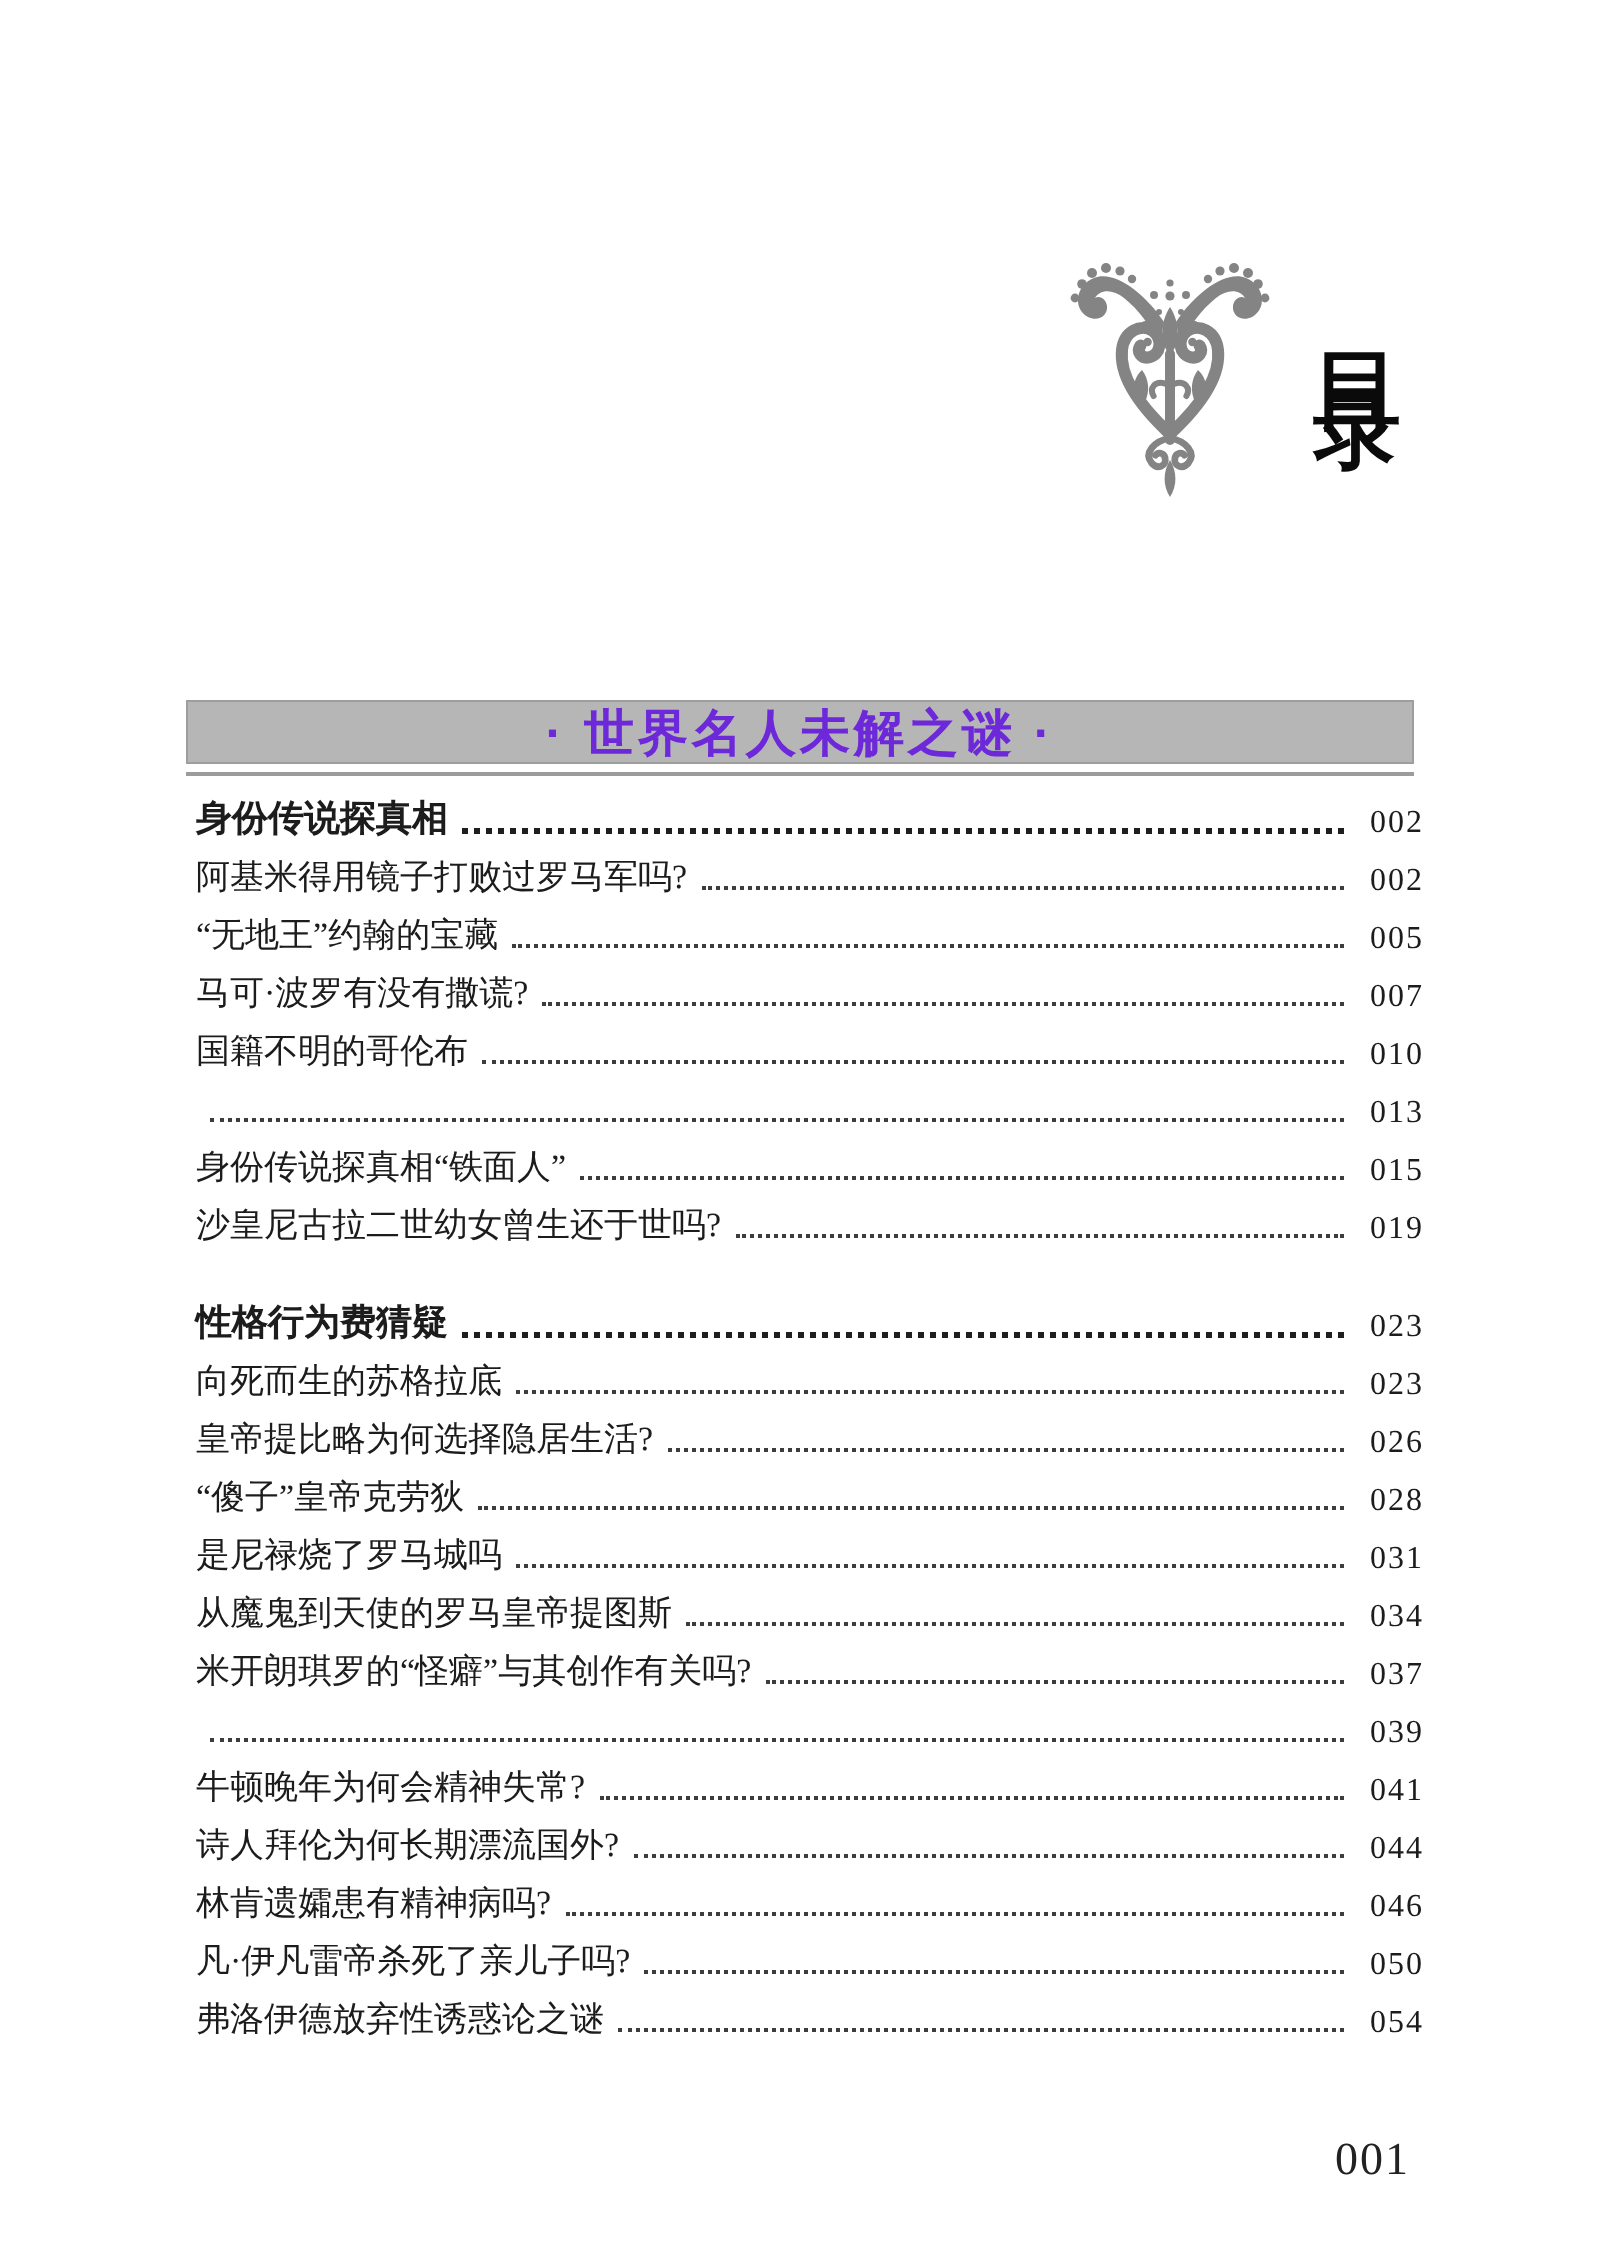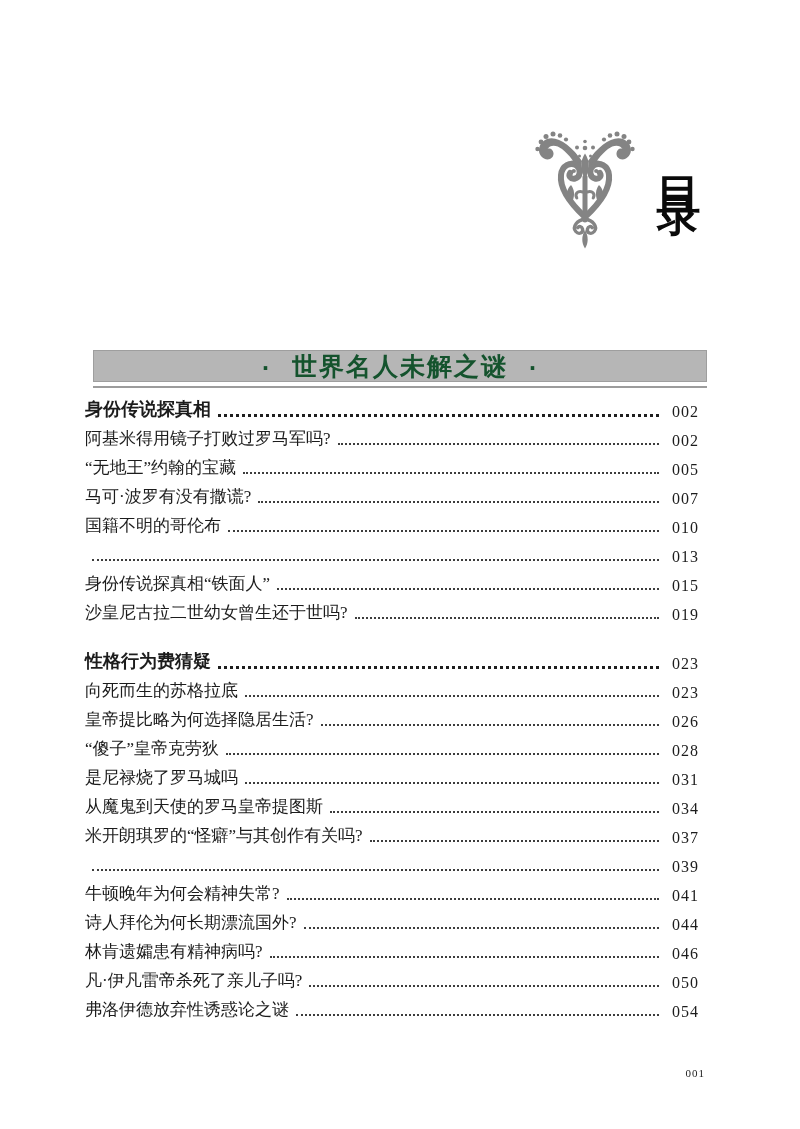--- a/index.html
+++ b/index.html
@@ -15,37 +15,37 @@
     font-family:"Liberation Serif", serif;font-weight:bold;
     font-size:44px;line-height:1.0;letter-spacing:16px;color:#0a0a0a;
   }
   
   .band{
     position:absolute;left:93px;top:350px;width:612px;height:30px;
     background:var(--band-bg,#b6b6b6);border:1px solid #9e9e9e;
     display:flex;align-items:center;justify-content:center;
   }
   .band-title{
-    font-family:Liberation Mono, monospace;font-weight:bold;
-    font-size:25px;letter-spacing:2px;color:#14532d;white-space:nowrap;
+    font-family:Liberation Sans, sans-serif;font-weight:bold;
+    font-size:25px;letter-spacing:2px;color:#6d28d9;white-space:nowrap;
   }
   .band-underline{
     position:absolute;left:93px;top:386px;width:614px;height:2px;background:#9c9c9c;
   }
   
-  .toc{position:absolute;left:85px;top:395px;width:614px;}
+  .toc{position:absolute;left:98px;top:395px;width:614px;}
   .row{display:flex;align-items:flex-end;height:29px;}
   .row .title{font-size:17px;white-space:nowrap;padding-bottom:3px;}
   .row .leader{flex:1;border-bottom:2px dotted #3d3d3d;margin:0 4px 8px 7px;min-width:20px;}
   .row .pagenum{font-size:16px;padding-bottom:3px;width:36px;text-align:right;letter-spacing:1px;margin-top:12px;}
   .row.heading .title{font-weight:bold;font-size:18px;}
   .row.heading .leader{border-bottom:3px dotted #1e1e1e;margin-bottom:7px;}
   .row.section-gap{margin-top:20px;}
   
-  .folio{position:absolute;right:95px;top:1067px;font-size:11px;letter-spacing:1px;color:#222;}
+  .folio{position:absolute;right:95px;top:1067px;font-size:23px;letter-spacing:1px;color:#222;}
 </style>
 </head>
 <body style="--band-bg: #b6b6b6; --ornament: #848484;">
 
 <svg class="ornament" viewBox="0 0 116 120" xmlns="http://www.w3.org/2000/svg" aria-hidden="true">
   <g fill="currentColor" stroke="none">
     <g id="half">
 
       <path d="M55,31 C45,16 30,5 20,9 C11,12.5 9,24 17,28.5 C22,31 27,28 26.5,23
                C26,19.5 23,17.5 20.5,19 C23,14.5 29.5,14.5 35,19

